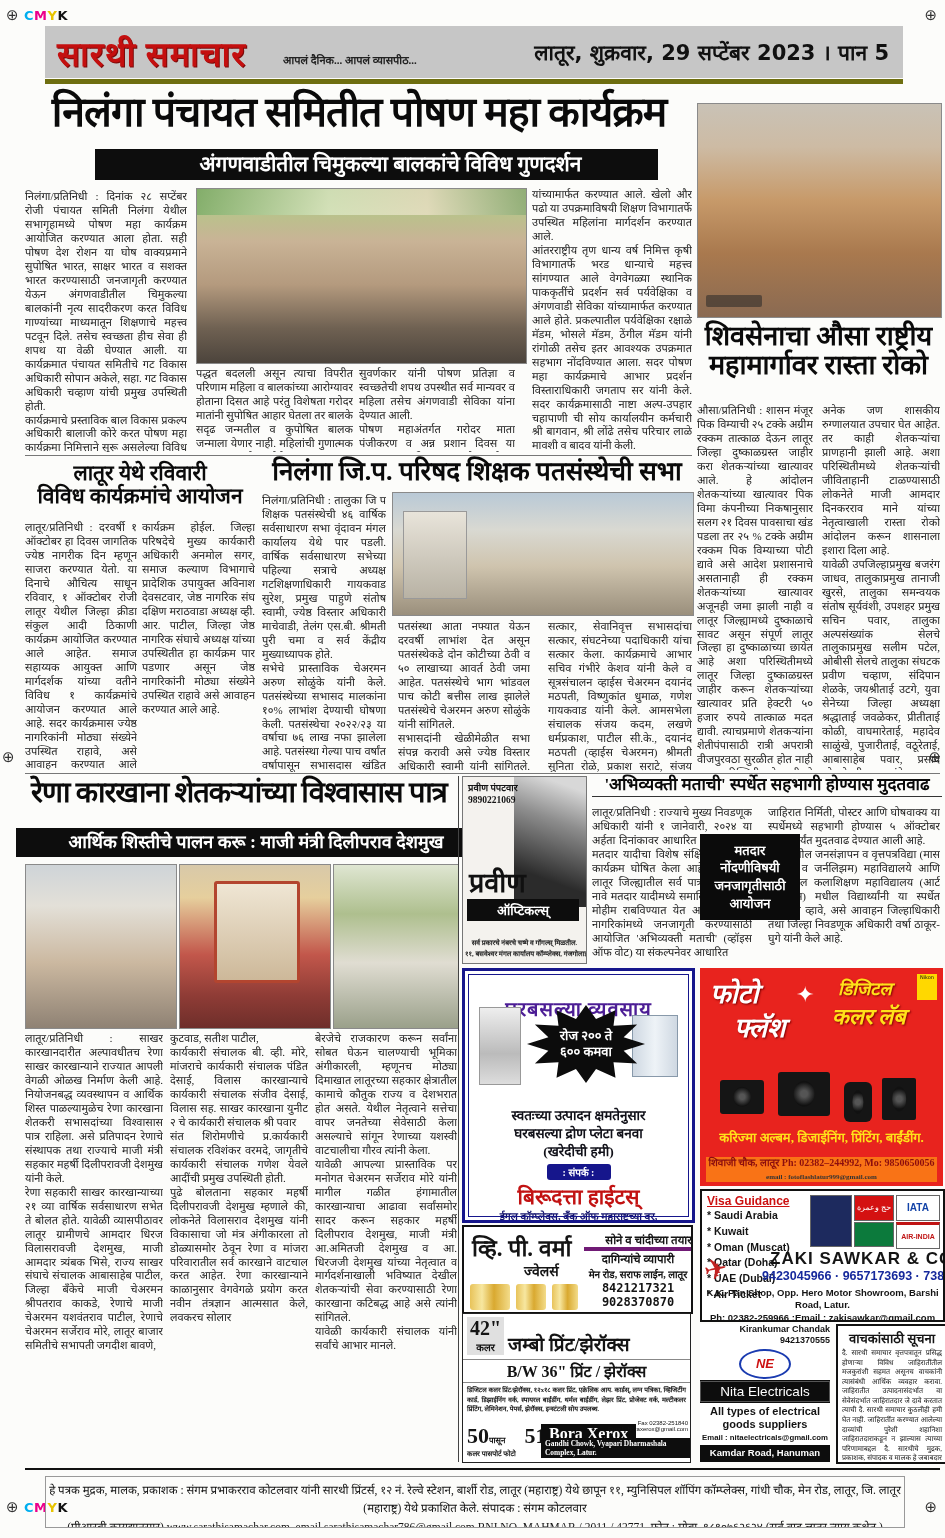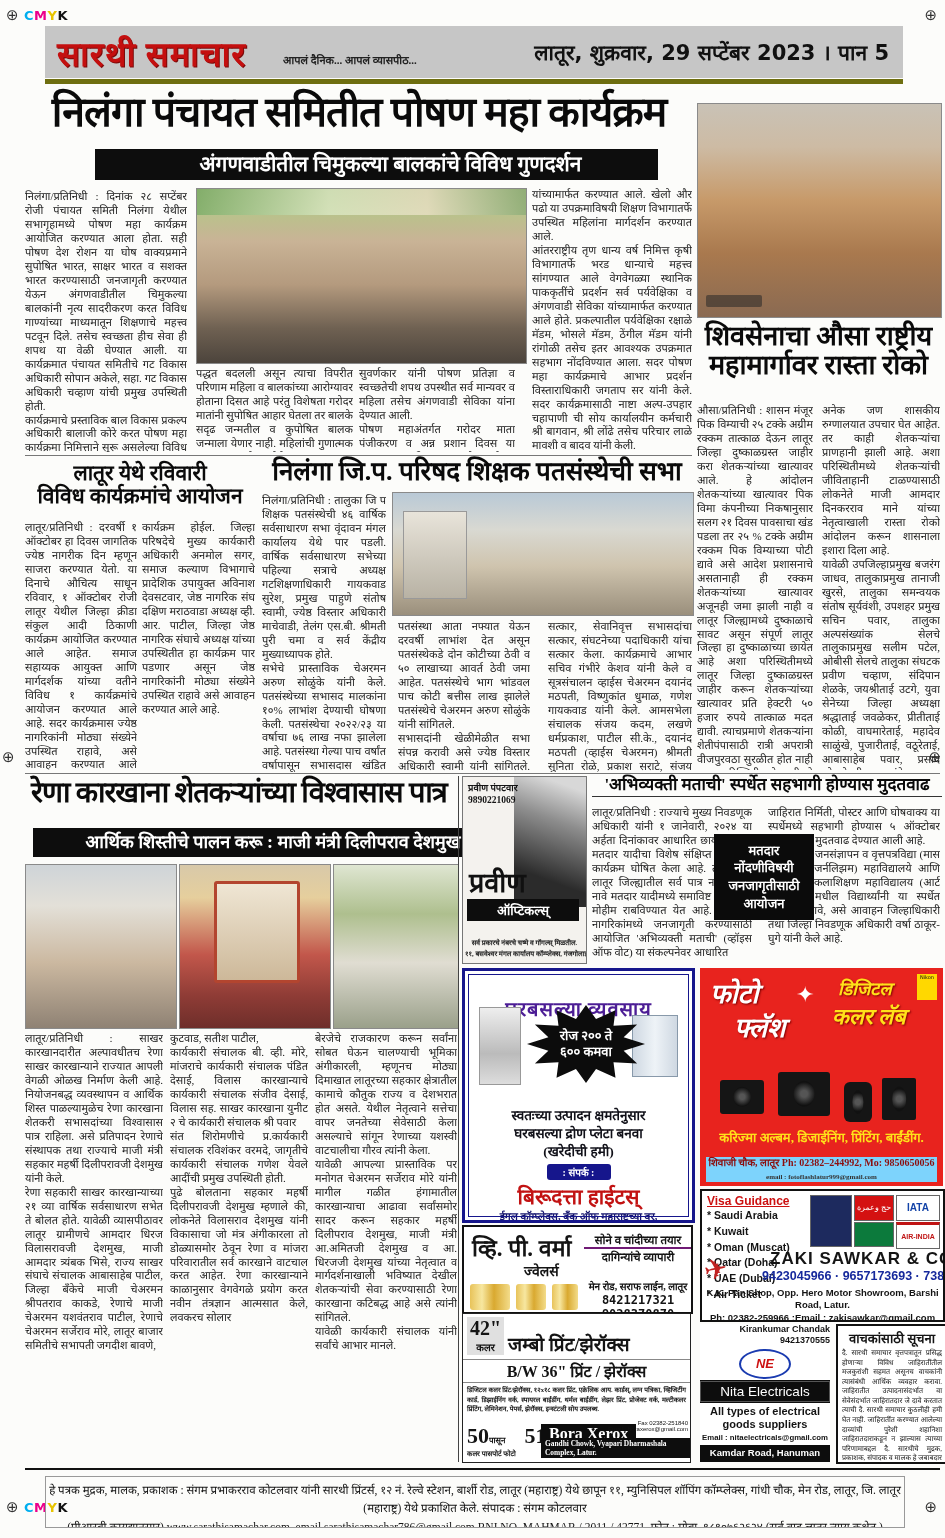--- a/index.html
+++ b/index.html
@@ -40,21 +40,21 @@
   .gb-addr{text-align:center;font-size:10.5px;font-weight:bold;color:#13136e;line-height:1.35;}
   
   .pf{background:#e8231e;}
   .pf-brand{position:absolute;color:#fff;font-weight:bold;font-style:italic;font-size:27px;text-shadow:1px 1px 2px #7d0000;white-space:nowrap;}
   .pf-y{color:#ffe11a;}
   .pf-spark{position:absolute;color:#fff;font-size:22px;}
   .pf-cams{position:absolute;left:20px;top:104px;width:200px;height:52px;}
   .cam{position:absolute;background:#151515;border-radius:3px;}
   .cam:after{content:"";position:absolute;left:50%;top:50%;width:40%;height:60%;transform:translate(-50%,-50%);border-radius:50%;background:radial-gradient(circle,#555 20%,#111 70%);}
   .pf-services{position:absolute;left:0;right:0;top:160px;text-align:center;color:#ffe11a;font-weight:bold;font-size:13px;white-space:nowrap;}
-  .pf-strip{position:absolute;left:6px;right:6px;bottom:4px;background:#7dd3fc;text-align:center;font-weight:bold;font-size:10px;color:#8c0e0e;line-height:1.25;margin-top:28px;}
+  .pf-strip{position:absolute;left:6px;right:6px;bottom:4px;background:#f97316;text-align:center;font-weight:bold;font-size:10px;color:#8c0e0e;line-height:1.25;margin-top:28px;}
   .pf-nikon{position:absolute;right:6px;top:6px;width:20px;height:26px;background:#ffd800;color:#111;font-size:5px;text-align:center;font-family:"DejaVu Sans",sans-serif;}
   
   .zaki{border:2px solid #111;}
   .zk-visa{color:#cc1111;font-weight:bold;font-size:12px;text-decoration:underline;font-family:"Liberation Sans",sans-serif;}
   .zk-li{font-size:10.5px;font-weight:bold;font-family:"Liberation Sans",sans-serif;line-height:1.5;white-space:nowrap;}
   .zk-brand{position:absolute;left:68px;top:58px;font-size:17px;font-weight:bold;letter-spacing:1px;font-family:"Liberation Sans",sans-serif;white-space:nowrap;}
   .zk-phones{position:absolute;left:60px;top:78px;font-size:12.5px;font-weight:bold;color:#16299c;font-family:"Liberation Sans",sans-serif;white-space:nowrap;}
   .zk-addr{position:absolute;left:0;right:0;top:96px;text-align:center;font-size:9.5px;font-weight:bold;font-family:"Liberation Sans",sans-serif;line-height:1.3;}
   .tile{position:absolute;border:1px solid #666;overflow:hidden;font-family:"Liberation Sans",sans-serif;}
   .plane{position:absolute;left:2px;top:62px;font-size:28px;color:#c22222;transform:rotate(-12deg);}
@@ -157,21 +157,21 @@
   <div class="col" style="left:262px;top:494px;width:124px;height:278px;">निलंगा/प्रतिनिधी : तालुका जि प शिक्षक पतसंस्थेची ४६ वार्षिक सर्वसाधारण सभा वृंदावन मंगल कार्यालय येथे पार पडली. वार्षिक सर्वसाधारण सभेच्या पहिल्या सत्राचे अध्यक्ष गटशिक्षणाधिकारी गायकवाड सुरेश, प्रमुख पाहुणे संतोष स्वामी, ज्येष्ठ विस्तार अधिकारी माचेवाडी, तेलंग एस.बी. श्रीमती पुरी चमा व सर्व केंद्रीय मुख्याध्यापक होते.
 सभेचे प्रास्ताविक चेअरमन अरुण सोळुंके यांनी केले. पतसंस्थेच्या सभासद मालकांना १०% लाभांश देण्याची घोषणा केली. पतसंस्थेचा २०२२/२३ या वर्षाचा ७६ लाख नफा झालेला आहे. पतसंस्था गेल्या पाच वर्षांत वर्षापासून सभासदास खंडित पडलेला लाभांश दरवर्षी हे संचालक मंडळ देत असून पतसंस्थेचा एकूण व्यवहार हा २५ कोटी रुपये झालेला आहे.
 पतसंस्था ही संगणीकृत झालेली आहे. सर्व सभासदांचा पाच लाखाचा अपघात विमा काढण्यात आला आहे. तोट्यातील</div>
   <div class="col" style="left:398px;top:620px;width:132px;height:152px;">पतसंस्था आता नफ्यात येऊन दरवर्षी लाभांश देत असून पतसंस्थेकडे दोन कोटीच्या ठेवी व ५० लाखाच्या आवर्त ठेवी जमा आहेत. पतसंस्थेचे भाग भांडवल पाच कोटी बत्तीस लाख झालेले पतसंस्थेचे चेअरमन अरुण सोळुंके यांनी सांगितले.
 सभासदांनी खेळीमेळीत सभा संपन्न करावी असे ज्येष्ठ विस्तार अधिकारी स्वामी यांनी सांगितले. अध्यक्षीय समारोप गायकवाड सुरेश गटशिक्षणाधिकारी यांनी केले. ४६ व्या वार्षिक वार्षिक सर्वसाधारण सभेत गुणवंत पाल्याचा</div>
   <div class="col" style="left:548px;top:620px;width:144px;height:152px;">सत्कार, सेवानिवृत्त सभासदांचा सत्कार, संघटनेच्या पदाधिकारी यांचा सत्कार केला. कार्यक्रमाचे आभार सचिव गंभीरे केशव यांनी केले व सूत्रसंचालन व्हाईस चेअरमन दयानंद मठपती, विष्णुकांत धुमाळ, गणेश गायकवाड यांनी केले. आमसभेला संचालक संजय कदम, लखणे धर्मप्रकाश, पाटील सी.के., दयानंद मठपती (व्हाईस चेअरमन) श्रीमती सुनिता रोळे, प्रकाश सराटे, संजय अंबुलगेकर, सचिव केशव गंभीरे उपस्थित होते. पतसंस्थेची सभा खेळीमेळीत पार पडली.</div>
 
   <div class="rule-h" style="left:25px;top:773px;width:915px;height:1px;background:#777;"></div>
 
   <div class="headline nowrap" style="left:25px;top:777px;width:428px;font-size:29px;letter-spacing:-1px;">रेणा कारखाना शेतकऱ्यांच्या विश्वासास पात्र</div>
-  <div class="subbar" style="left:33px;top:828px;width:424px;height:29px;font-size:18px;line-height:29px;">आर्थिक शिस्तीचे पालन करू : माजी मंत्री दिलीपराव देशमुख</div>
+  <div class="subbar" style="left:16px;top:828px;width:424px;height:29px;font-size:18px;line-height:29px;">आर्थिक शिस्तीचे पालन करू : माजी मंत्री दिलीपराव देशमुख</div>
   <div class="photo" style="left:25px;top:864px;width:150px;height:163px;background:linear-gradient(180deg,#cfd4d8 0%,#e3e0d8 25%,#cbb8a0 60%,#8f8274 100%);"></div>
   <div class="photo" style="left:179px;top:864px;width:150px;height:163px;background:linear-gradient(180deg,#d8c9a9 0%,#e6cf9d 20%,#c2574b 55%,#8f3c36 80%,#6e2e2a 100%);">
     <div style="position:absolute;left:34px;top:16px;width:80px;height:96px;background:linear-gradient(180deg,#efe6d4,#cdb899);border:3px solid #b3452f;border-radius:3px;"></div>
   </div>
   <div class="photo" style="left:333px;top:864px;width:124px;height:163px;background:linear-gradient(180deg,#dfe6d2 0%,#aebf8e 30%,#e0ddd2 60%,#9aa08a 100%);"></div>
   <div class="col" style="left:25px;top:1032px;width:138px;height:428px;">लातूर/प्रतिनिधी : साखर कारखानदारीत अल्पावधीतच रेणा साखर कारखान्याने राज्यात आपली वेगळी ओळख निर्माण केली आहे. नियोजनबद्ध व्यवस्थापन व आर्थिक शिस्त पाळल्यामुळेच रेणा कारखाना शेतकरी सभासदांच्या विश्वासास पात्र राहिला. असे प्रतिपादन रेणाचे संस्थापक तथा राज्याचे माजी मंत्री सहकार महर्षी दिलीपरावजी देशमुख यांनी केले.
 रेणा सहकारी साखर कारखान्याच्या २१ व्या वार्षिक सर्वसाधारण सभेत ते बोलत होते. यावेळी व्यासपीठावर लातूर ग्रामीणचे आमदार धिरज विलासरावजी देशमुख, माजी आमदार त्र्यंबक भिसे, राज्य साखर संघाचे संचालक आबासाहेब पाटील, जिल्हा बँकेचे माजी चेअरमन श्रीपतराव काकडे, रेणाचे माजी चेअरमन यशवंतराव पाटील, रेणाचे चेअरमन सर्जेराव मोरे, लातूर बाजार समितीचे सभापती जगदीश बावणे,</div>
   <div class="col" style="left:170px;top:1032px;width:138px;height:428px;">कुटवाड, सतीश पाटील,
 कार्यकारी संचालक बी. व्ही. मोरे, मांजराचे कार्यकारी संचालक पंडित देसाई, विलास कारखान्याचे कार्यकारी संचालक संजीव देसाई, विलास सह. साखर कारखाना युनीट २ चे कार्यकारी संचालक श्री पवार
 संत शिरोमणीचे प्र.कार्यकारी संचालक रविशंकर वरमदे, जागृतीचे कार्यकारी संचालक गणेश येवले आदींची प्रमुख उपस्थिती होती.
@@ -186,21 +186,21 @@
     <div class="pv-big">प्रवीण</div>
     <div class="pv-sub">ऑप्टिकल्स्</div>
     <div class="pv-small" style="bottom:16px;">सर्व प्रकारचे नंबरचे चष्मे व गॉगल्स् मिळतील.</div>
     <div class="pv-small" style="bottom:5px;">११, बसवेश्वर मंगल कार्यालय कॉम्प्लेक्स, गंजगोलाई, लातूर</div>
   </div>
 
   <div class="headline nowrap" style="left:592px;top:776px;width:350px;font-size:17px;border-bottom:1px solid #333;padding-bottom:2px;">'अभिव्यक्ती मताची' स्पर्धेत सहभागी होण्यास मुदतवाढ</div>
   <div class="col" style="left:592px;top:806px;width:160px;height:158px;">लातूर/प्रतिनिधी : राज्याचे मुख्य निवडणूक अधिकारी यांनी १ जानेवारी, २०२४ या अर्हता दिनांकावर आधारित छायाचित्रासह मतदार यादीचा विशेष संक्षिप्त पुनरीक्षण कार्यक्रम घोषित केला आहे. त्यानुषंगाने लातूर जिल्ह्यातील सर्व पात्र नागरिकांची नावे मतदार यादीमध्ये समाविष्ट करण्याची मोहीम राबविण्यात येत आहे. याविषयी नागरिकांमध्ये जनजागृती करण्यासाठी आयोजित 'अभिव्यक्ती मताची' (व्हॉइस ऑफ वोट) या संकल्पनेवर आधारित</div>
   <div class="col" style="left:768px;top:806px;width:172px;height:158px;">जाहिरात निर्मिती, पोस्टर आणि घोषवाक्य या स्पर्धेमध्ये सहभागी होण्यास ५ ऑक्टोबर २०२३ पर्यंत मुदतवाढ देण्यात आली आहे.
 जिल्ह्यातील जनसंज्ञापन व वृत्तपत्रविद्या (मास मीडिया व जर्नलिझम) महाविद्यालये आणि सर्जनशील कलाशिक्षण महाविद्यालय (आर्ट कॉलेजेस) मधील विद्यार्थ्यांनी या स्पर्धेत सहभागी व्हावे, असे आवाहन जिल्हाधिकारी तथा जिल्हा निवडणूक अधिकारी वर्षा ठाकूर-घुगे यांनी केले आहे.</div>
-  <div class="blackbox preline" style="left:700px;top:834px;width:100px;height:86px;font-size:13px;margin-left:14px;">मतदार
+  <div class="blackbox preline" style="left:700px;top:834px;width:100px;height:86px;font-size:13px;">मतदार
 नोंदणीविषयी
 जनजागृतीसाठी
 आयोजन</div>
 
   <div class="rule-v" style="left:458px;top:776px;height:686px;"></div>
 
   <div class="adbox gb" style="left:462px;top:968px;width:227px;height:249px;">
     <div class="gb-header">घरबसल्या व्यवसाय</div>
     <div class="gb-machine"></div>
     <div class="gb-door"></div>
@@ -258,23 +258,23 @@
     <div class="zk-addr">
       <span>K.K. Pan Shop, Opp. Hero Motor Showroom, Barshi Road, Latur.</span><br>
       <span>Ph: 02382-259966 :Email : zakisawkar@gmail.com</span>
     </div>
   </div>
 
   <div class="adbox vp" style="left:462px;top:1225px;width:227px;height:85px;">
     <div class="vp-brand">व्हि. पी. वर्मा</div>
     <div class="vp-brand2">ज्वेलर्स</div>
     <div class="vp-r">
-      <div style="font-size:11.5px;border-bottom:2px solid #701a75;">सोने व चांदीच्या तयार</div>
+      <div style="font-size:11.5px;border-bottom:4px solid #701a75;text-align:right;">सोने व चांदीच्या तयार</div>
       <div style="font-size:11.5px;">दागिन्यांचे व्यापारी</div>
-      <div style="font-size:10px;margin-top:15px;">मेन रोड, सराफ लाईन, लातूर</div>
+      <div style="font-size:10px;margin-top:1px;">मेन रोड, सराफ लाईन, लातूर</div>
       <div style="font-size:12px;font-family:'DejaVu Sans Mono',monospace;">8421217321</div>
       <div style="font-size:12px;font-family:'DejaVu Sans Mono',monospace;">9028370870</div>
     </div>
     <div class="vp-gold" style="left:6px;width:40px;"></div>
     <div class="vp-gold" style="left:52px;width:30px;"></div>
     <div class="vp-gold" style="left:88px;width:26px;"></div>
   </div>
 
   <div class="adbox bora" style="left:462px;top:1313px;width:227px;height:148px;">
     <div style="padding:3px 4px 0;">

